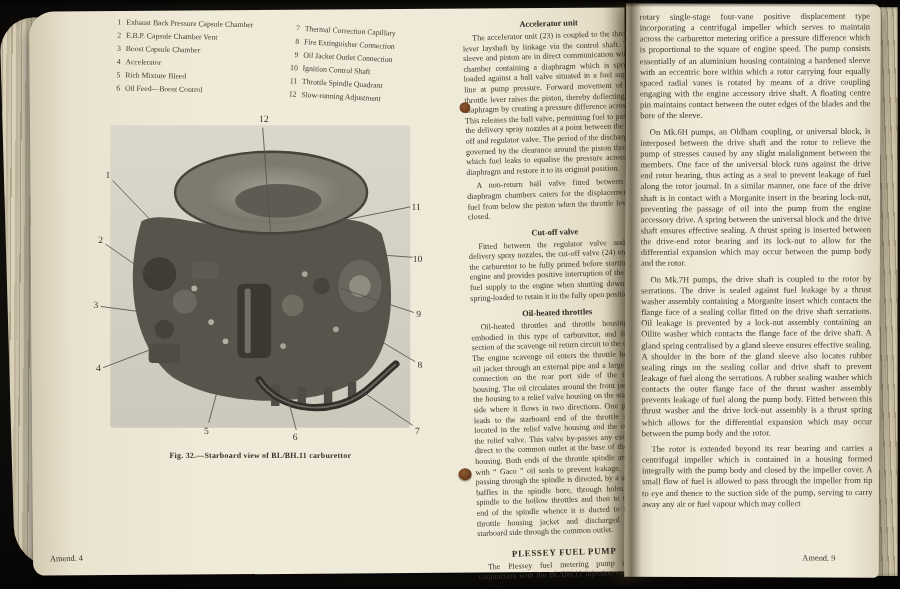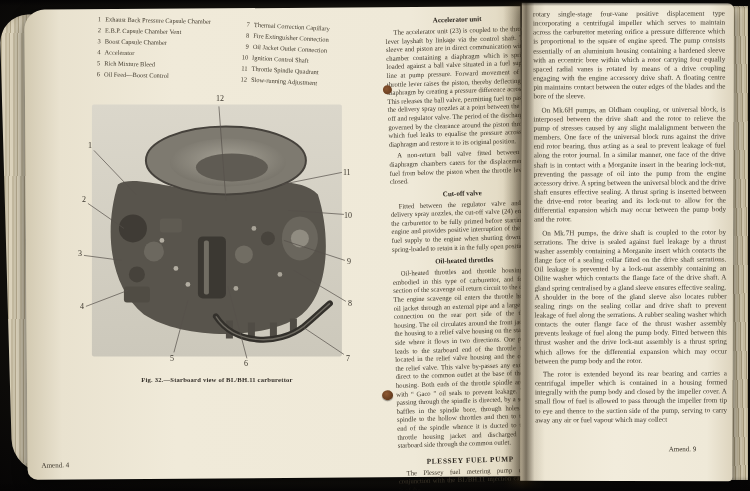--- a/index.html
+++ b/index.html
@@ -42,21 +42,21 @@
   .callout-line{stroke:#56504a;stroke-width:.7;}
 
   #left-column{position:absolute;left:366px;top:4px;width:144px;transform:rotate(-1.3deg);}
   .body-text{font-size:6.7px;line-height:8.6px;text-align:justify;color:#3d362a;margin:0 0 3px 0;}
   .body-text.indent{text-indent:8px;}
   .sec-head{font-size:7px;font-weight:bold;text-align:center;color:#2e2922;margin:5px 0 3px 0;}
   .sec-head.caps{letter-spacing:.6px;font-size:7.4px;margin-top:7px;}
 
   .page-footer{position:absolute;font-size:7px;font-weight:normal;color:#3a342a;}
   #footer-left{left:14px;top:452px;transform:rotate(-1deg);}
-  #footer-right{right:36px;top:442px;}
+  #footer-right{right:36px;top:458px;}
 
   
   #right-column{position:absolute;left:13px;top:7px;width:192px;transform:rotate(-.5deg);}
   #right-column .body-text{font-size:7.1px;line-height:9.15px;margin-bottom:4px;color:#3b352a;}
 
   
   #top-shadow{position:absolute;left:0;top:0;width:750px;height:6px;background:linear-gradient(#050404,rgba(5,4,4,0));}
   #bottom-shadow{position:absolute;left:0;top:482px;width:750px;height:9px;background:linear-gradient(rgba(5,4,4,0),#050404);}
 </style>
 </head>

